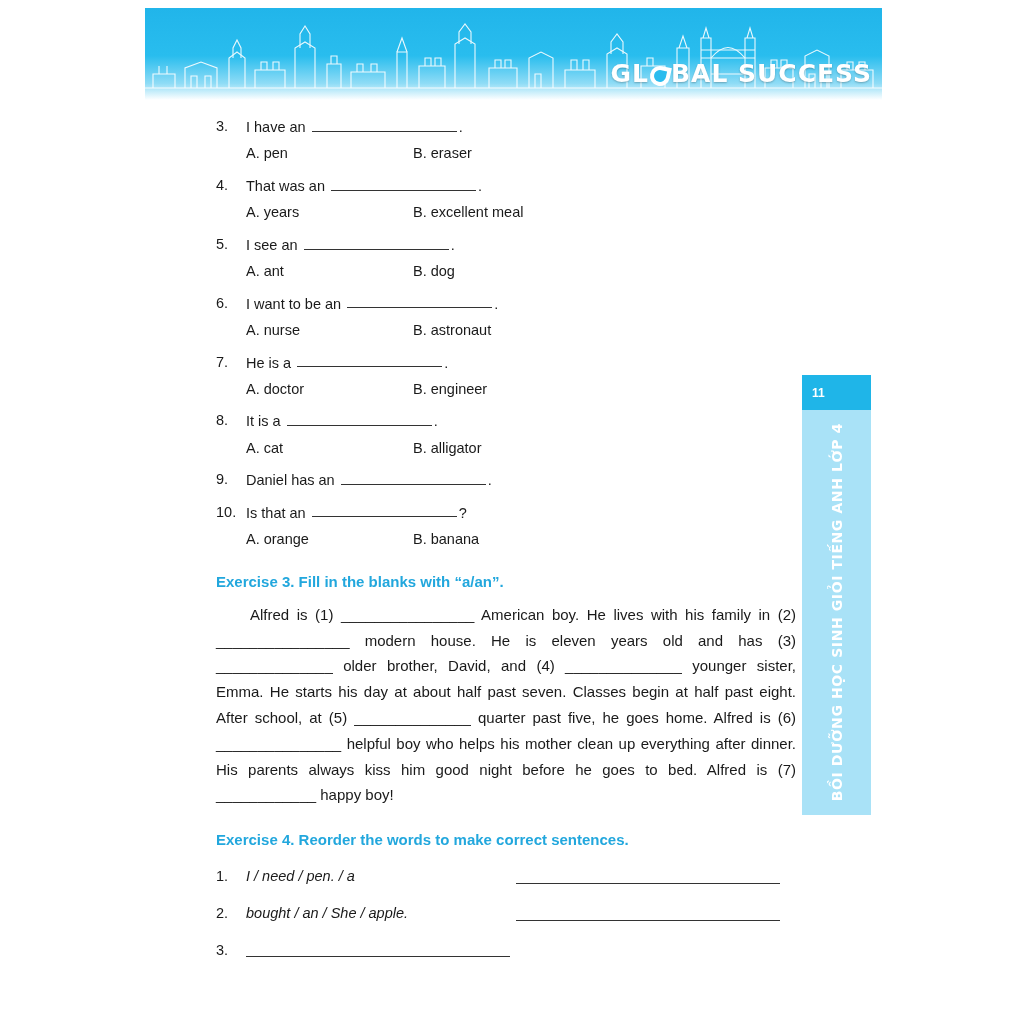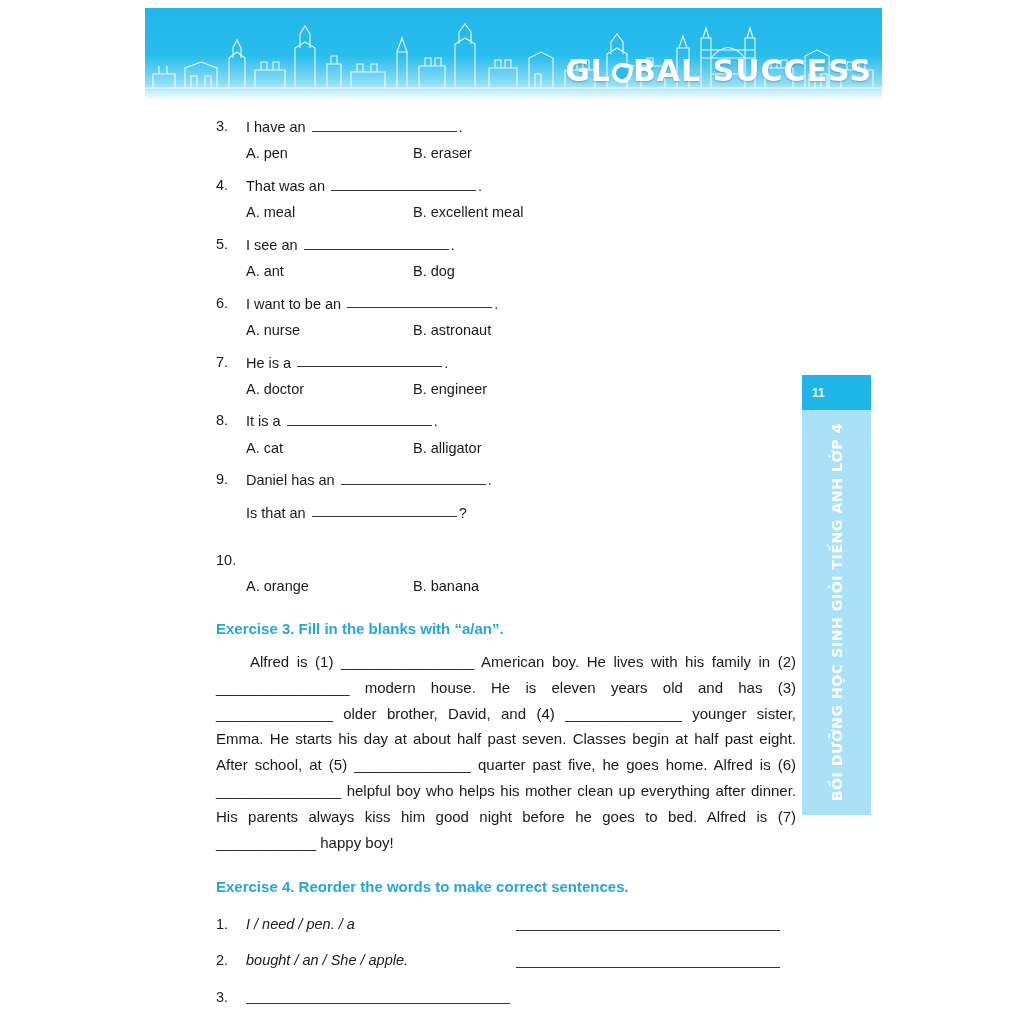--- a/index.html
+++ b/index.html
@@ -36,21 +36,21 @@
   }
   .brand {
     position: absolute;
     right: 10px;
     bottom: 12px;
     display: flex;
     align-items: center;
     gap: 0px;
     color: #ffffff;
     font-weight: bold;
-    font-size: 30px;
+    font-size: 25px;
     letter-spacing: 1px;
     text-shadow: 0 1px 2px rgba(0,0,0,0.25);
     font-family: "DejaVu Sans", sans-serif;
   }
   .brand .leaf {
     display: inline-block;
     width: 20px;
     height: 20px;
     margin: 0 1px;
     border-radius: 50% 0 50% 50%;
@@ -91,21 +91,20 @@
     display: flex;
     margin-top: 12px;
   }
   .q-num {
     width: 30px;
     flex: 0 0 30px;
     font-size: 14.5px;
   }
   .q-num.wide {
     width: 30px;
-    margin-top: 48px;
   }
   .q-text {
     font-size: 14.5px;
     white-space: nowrap;
   }
   .blank {
     display: inline-block;
     border-bottom: 1px solid #333;
     height: 0.95em;
     vertical-align: baseline;
@@ -282,21 +281,21 @@
 
     <div>
       <div class="q-row">
         <div class="q-num">4.</div>
         <div class="q-text">
           <span>That was an</span>
           <span class="blank" style="width:145px"></span><span>.</span>
         </div>
       </div>
       <div class="opts">
-        <div class="opt-a">A. meal</div>
+        <div class="opt-a">A. years</div>
         <div class="opt-b">B. excellent meal</div>
       </div>
     </div>
 
     <div>
       <div class="q-row">
         <div class="q-num">5.</div>
         <div class="q-text">
           <span>I see an</span>
           <span class="blank" style="width:145px"></span><span>.</span>

